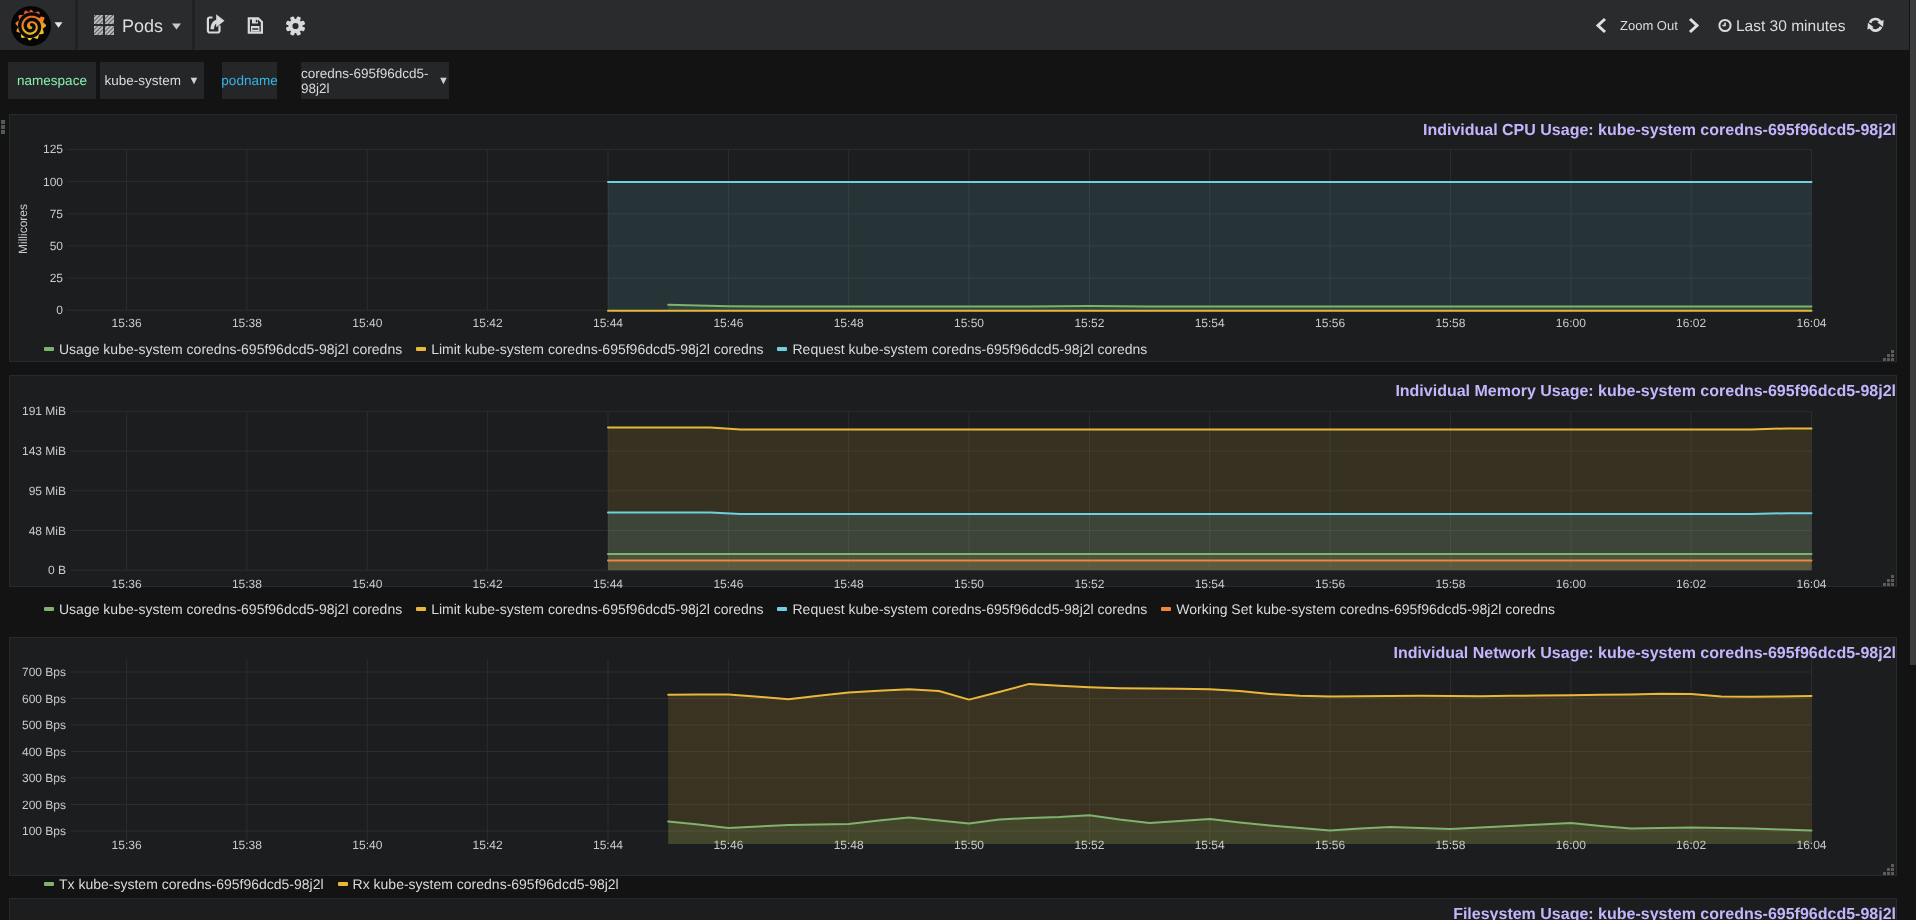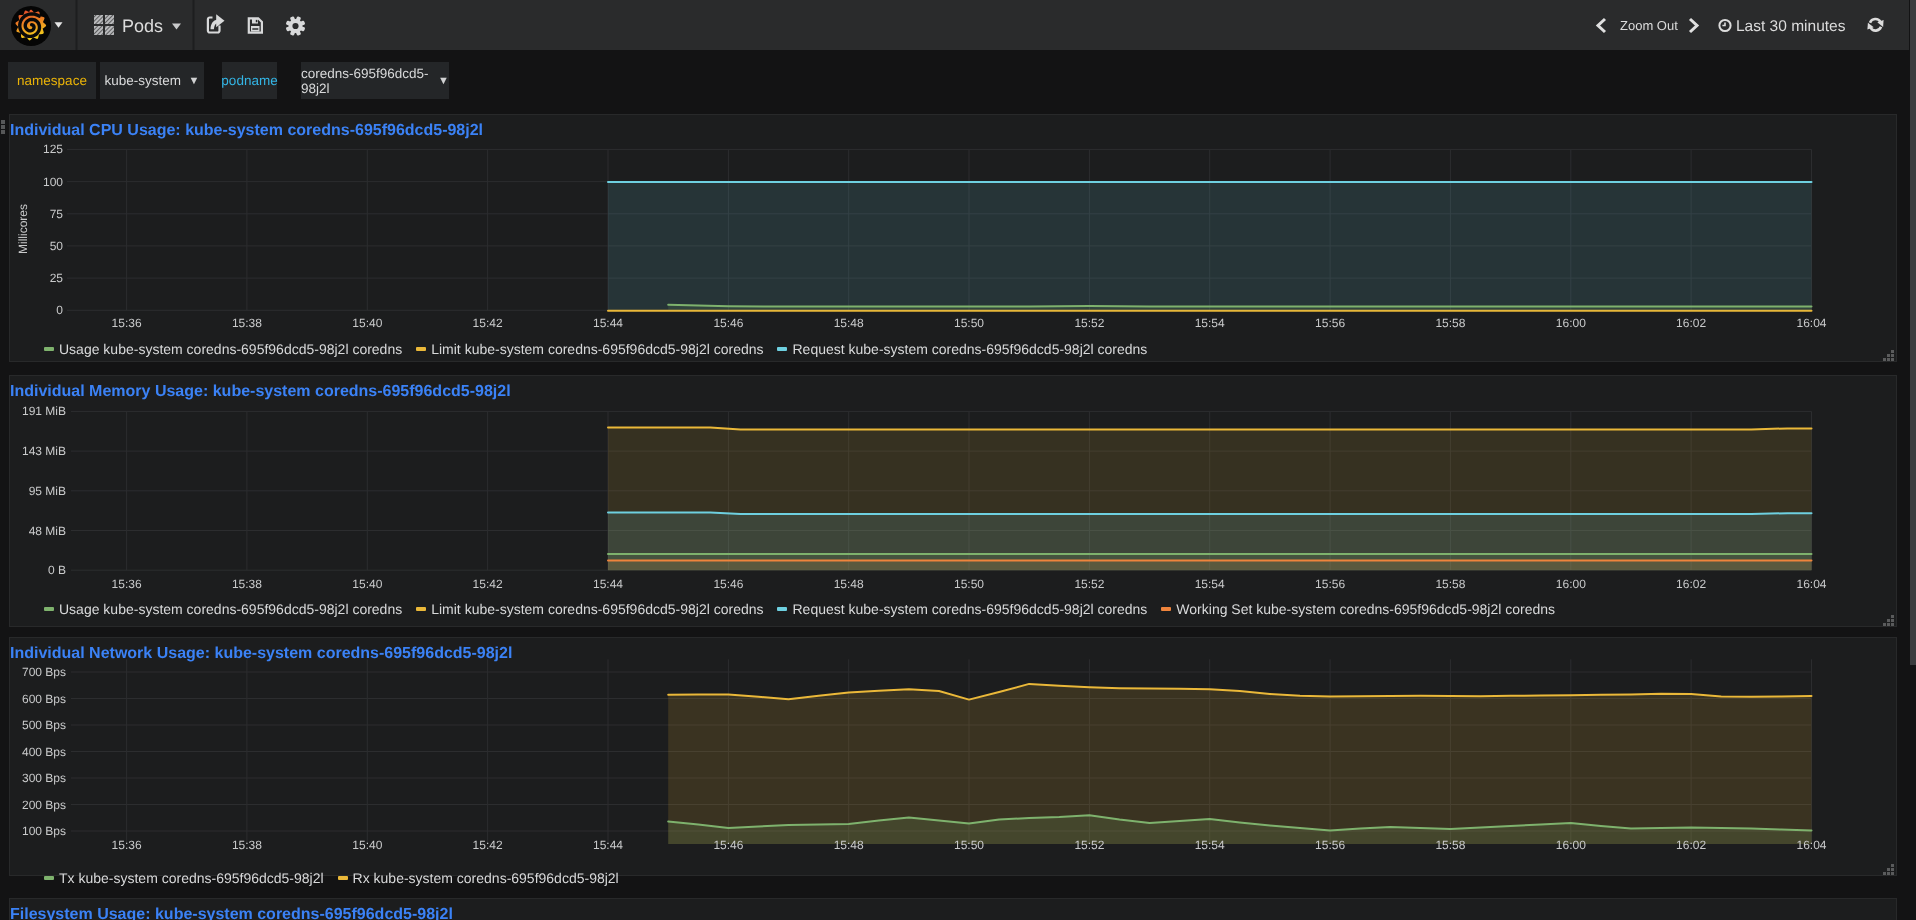--- a/index.html
+++ b/index.html
@@ -1,17 +1,17 @@
 <!DOCTYPE html>
 <html><head><meta charset="utf-8"><style>
 *{margin:0;padding:0;box-sizing:border-box;-webkit-font-smoothing:antialiased;text-rendering:geometricPrecision}
 html,body{width:1916px;height:920px;background:#131314;overflow:hidden;font-family:"Liberation Sans",sans-serif}
 body{transform:translateZ(0);will-change:transform}
 .panel{position:absolute;background:#1c1d1e;border:1px solid #28292a}
-.ptitle{position:absolute;left:0;right:0;top:7px;text-align:left;font-size:16px;font-weight:bold;color:#3b82f6}
+.ptitle{position:absolute;left:8px;right:0;top:7px;text-align:right;font-size:16px;font-weight:bold;color:#c4b5fd}
 .legend{position:absolute;left:34px;display:flex;align-items:center;white-space:nowrap}
 .legend .it{display:flex;align-items:center;margin-right:14px;font-size:14px;color:#d8d9da}
 .legend .ic{display:inline-block;width:10px;height:4px;border-radius:1px;margin-right:5px}
 .vbox{position:absolute;height:37px;background:#242628;display:flex;align-items:center;justify-content:center;font-size:13.5px}
 </style></head><body>
 
 <svg width="1916" height="50" style="position:absolute;left:0;top:0">
  <defs>
   <linearGradient id="glogo" x1="0" y1="0" x2="0.25" y2="1">
     <stop offset="0%" stop-color="#e1462c"></stop>
@@ -79,21 +79,21 @@
 
  <g stroke="#dcdcdc" stroke-width="2.6" fill="none">
    <path d="M1870.0 22.8 A 5.8 5.8 0 0 1 1880.5 21.9"></path>
    <path d="M1881.0 26.8 A 5.8 5.8 0 0 1 1870.5 27.7"></path>
  </g>
  <g fill="#dcdcdc">
    <path d="M1883.6 20.0 L1883.1 26.9 L1877.3 22.3 Z"></path>
    <path d="M1867.4 29.6 L1867.9 22.7 L1873.7 27.3 Z"></path>
  </g>
 </svg>
-<div class="vbox" style="left:8px;top:62px;width:88px;color:#eab308">namespace</div>
+<div class="vbox" style="left:8px;top:62px;width:88px;color:#86efac">namespace</div>
 <div class="vbox" style="left:100px;top:62px;width:104px;color:#d8d9da">kube-system&nbsp;&nbsp;<span style="font-size:11px;color:#d0d1d2">▼</span></div>
 <div class="vbox" style="left:222px;top:62px;width:55px;color:#33b5e5">podname</div>
 <div class="vbox" style="left:301px;top:62px;width:148px;color:#d8d9da">coredns-695f96dcd5-98j2l&nbsp;&nbsp;<span style="font-size:11px;color:#d0d1d2">▼</span></div>
 <div style="position:absolute;left:1px;top:120px;width:4px;height:4px;background:#565758"></div>
 <div style="position:absolute;left:1px;top:125px;width:4px;height:4px;background:#565758"></div>
 <div style="position:absolute;left:1px;top:130px;width:4px;height:4px;background:#565758"></div>
 <div class="panel" style="left:9px;top:114px;width:1888px;height:248px">
 <div class="ptitle">Individual CPU Usage: kube-system coredns-695f96dcd5-98j2l</div>
 <svg width="1888" height="248" style="position:absolute;left:0;top:0">
       <line x1="57" y1="195.3" x2="1801.5" y2="195.3" stroke="#2c2d2f" stroke-width="1"></line>
@@ -153,21 +153,21 @@
 </div>
 <svg width="16" height="16" style="position:absolute;right:0px;bottom:-2px">
       <rect x="11" y="3" width="3" height="3" fill="#5a5b5c"></rect>
       <rect x="7" y="7" width="3" height="3" fill="#5a5b5c"></rect>
       <rect x="11" y="7" width="3" height="3" fill="#5a5b5c"></rect>
       <rect x="3" y="11" width="3" height="3" fill="#5a5b5c"></rect>
       <rect x="7" y="11" width="3" height="3" fill="#5a5b5c"></rect>
       <rect x="11" y="11" width="3" height="3" fill="#5a5b5c"></rect>
     </svg>
 </div>
-<div class="panel" style="left:9px;top:375px;width:1888px;height:252px">
+<div class="panel" style="left:9px;top:375px;width:1888px;height:212px">
 <div class="ptitle">Individual Memory Usage: kube-system coredns-695f96dcd5-98j2l</div>
 <svg width="1888" height="248" style="position:absolute;left:0;top:0">
       <line x1="61" y1="194.2" x2="1801.5" y2="194.2" stroke="#2c2d2f" stroke-width="1"></line>
 <line x1="61" y1="154.5" x2="1801.5" y2="154.5" stroke="#2c2d2f" stroke-width="1"></line>
 <line x1="61" y1="114.8" x2="1801.5" y2="114.8" stroke="#2c2d2f" stroke-width="1"></line>
 <line x1="61" y1="75.1" x2="1801.5" y2="75.1" stroke="#2c2d2f" stroke-width="1"></line>
 <line x1="61" y1="35.4" x2="1801.5" y2="35.4" stroke="#2c2d2f" stroke-width="1"></line>
 <line x1="116.6" y1="35.4" x2="116.6" y2="194.2" stroke="#2c2d2f" stroke-width="1"></line>
 <line x1="236.9" y1="35.4" x2="236.9" y2="194.2" stroke="#2c2d2f" stroke-width="1"></line>
 <line x1="357.3" y1="35.4" x2="357.3" y2="194.2" stroke="#2c2d2f" stroke-width="1"></line>
@@ -272,21 +272,21 @@
 <text x="838.7" y="210.5" text-anchor="middle" font-size="12" fill="#c9cacb">15:48</text>
 <text x="959.0" y="210.5" text-anchor="middle" font-size="12" fill="#c9cacb">15:50</text>
 <text x="1079.4" y="210.5" text-anchor="middle" font-size="12" fill="#c9cacb">15:52</text>
 <text x="1199.7" y="210.5" text-anchor="middle" font-size="12" fill="#c9cacb">15:54</text>
 <text x="1320.1" y="210.5" text-anchor="middle" font-size="12" fill="#c9cacb">15:56</text>
 <text x="1440.4" y="210.5" text-anchor="middle" font-size="12" fill="#c9cacb">15:58</text>
 <text x="1560.8" y="210.5" text-anchor="middle" font-size="12" fill="#c9cacb">16:00</text>
 <text x="1681.1" y="210.5" text-anchor="middle" font-size="12" fill="#c9cacb">16:02</text>
 <text x="1801.5" y="210.5" text-anchor="middle" font-size="12" fill="#c9cacb">16:04</text>
     </svg>
-<div class="legend" style="top:232px">
+<div class="legend" style="top:238px">
 <span class="it"><span class="ic" style="background:#7eb26d"></span>Tx kube-system coredns-695f96dcd5-98j2l</span>
 <span class="it"><span class="ic" style="background:#eab839"></span>Rx kube-system coredns-695f96dcd5-98j2l</span>
 </div>
 <svg width="16" height="16" style="position:absolute;right:0px;bottom:-2px">
       <rect x="11" y="3" width="3" height="3" fill="#5a5b5c"></rect>
       <rect x="7" y="7" width="3" height="3" fill="#5a5b5c"></rect>
       <rect x="11" y="7" width="3" height="3" fill="#5a5b5c"></rect>
       <rect x="3" y="11" width="3" height="3" fill="#5a5b5c"></rect>
       <rect x="7" y="11" width="3" height="3" fill="#5a5b5c"></rect>
       <rect x="11" y="11" width="3" height="3" fill="#5a5b5c"></rect>

